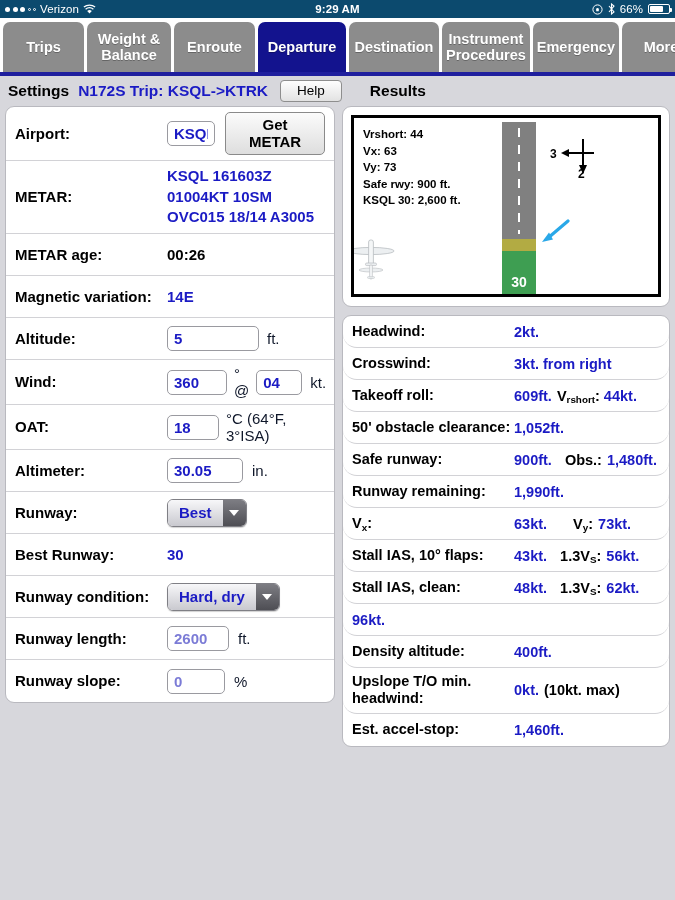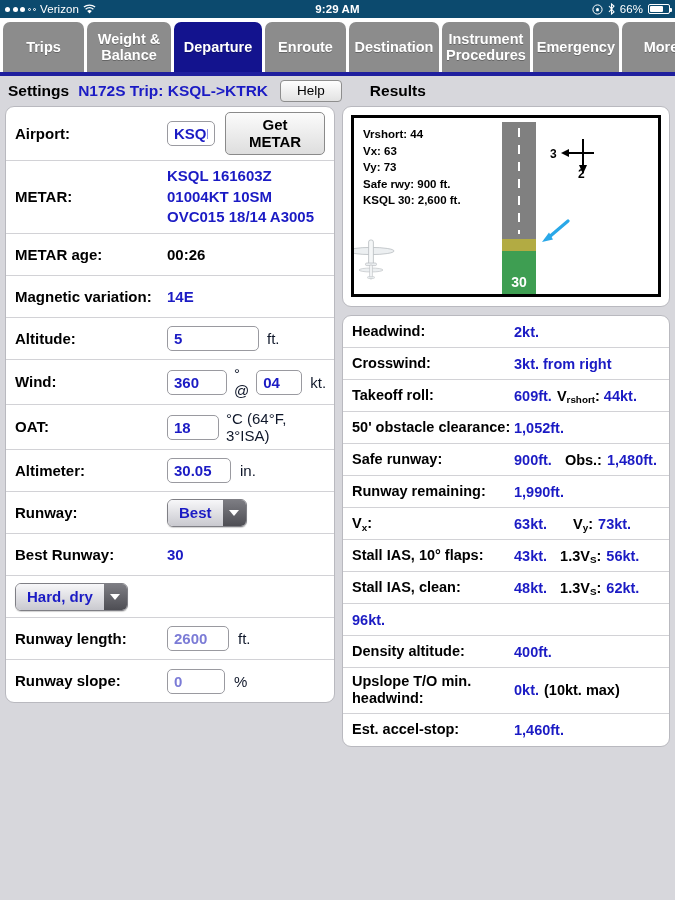--- a/index.html
+++ b/index.html
@@ -130,21 +130,21 @@
     border: 1px solid #9a9aa0; border-radius: 5px;
     padding: 3px 6px;
     height: 25px; line-height: 18px;
     outline: none;
   }
   .inp.w-airport { width: 48px; text-align: center; }
   .inp.w-alt  { width: 92px; }
   .inp.w-wdir { width: 60px; }
   .inp.w-wspd { width: 46px; }
   .inp.w-oat  { width: 52px; }
-  .inp.w-altim{ width: 64px; }
+  .inp.w-altim{ width: 76px; }
   .inp.w-len  { width: 62px; }
   .inp.w-slope{ width: 58px; }
   .inp.dim { color: #7b7bd6; }
 
   .btn-metar {
     margin-left: 10px;
     font-size: 15px; font-weight: bold; color: #000;
     background: linear-gradient(#fbfbfb,#dedede);
     border: 1px solid #8a8a8a; border-radius: 5px;
     padding: 3px 9px 4px; cursor: pointer;
@@ -200,21 +200,21 @@
   .plane2 { position: absolute; left: 4px; top: 146px; width: 26px; height: 16px; }
   .cyan-arrow { position: absolute; left: 186px; top: 100px; width: 30px; height: 26px; }
   .windx {
     position: absolute; left: 196px; top: 16px; width: 58px; height: 48px;
     font-size: 12px; font-weight: bold; color: #000;
   }
   .wx-3 { position: absolute; left: 0; top: 13px; }
   .wx-2 { position: absolute; left: 28px; top: 33px; }
 
   
-  .rrow { display: flex; align-items: center; min-height: 32px; padding: 5px 9px; border-bottom: 1px solid #d2d2d6; }
+  .rrow { display: flex; align-items: center; min-height: 32px; padding: 5px 9px; border-bottom: 1px solid #d2d2d6; border-radius: 14px; }
   .rrow:last-child { border-bottom: none; }
   .rlbl { font-size: 14.5px; font-weight: bold; color: #000; flex: 0 0 auto; width: 162px; line-height: 1.2; }
   .rval { font-size: 14.5px; font-weight: bold; color: #1b1bc4; display: flex; align-items: baseline; }
   .rval .sep { display: inline-block; width: 13px; }
   sub { font-size: 0.68em; vertical-align: baseline; position: relative; bottom: -0.28em; }
 </style>
 </head>
 <body>
 
 <div id="app">
@@ -247,22 +247,22 @@
       <span>66%</span>
       <span class="batt-shell">
           <span class="batt-fill"></span>
         </span>
     </div>
   </div>
 
   <div class="tabbar">
     <div class="tab w-trips">Trips</div>
     <div class="tab w-wb">Weight &amp; Balance</div>
+    <div class="tab w-enr">Enroute</div>
     <div class="tab active w-dep">Departure</div>
-    <div class="tab w-enr">Enroute</div>
     <div class="tab w-dest">Destination</div>
     <div class="tab w-ip">Instrument Procedures</div>
     <div class="tab w-em">Emergency</div>
     <div class="tab w-more">More</div>
   </div>
 
   <div class="headerrow">
     <span class="hdr-settings">Settings</span>
     <span class="hdr-trip">N172S Trip: KSQL-&gt;KTRK</span>
     <button class="btn-help">Help</button>
@@ -330,20 +330,21 @@
               </span>
           </div>
         </div>
 
         <div class="row">
           <span class="lbl">Best Runway:</span>
           <span class="val">30</span>
         </div>
 
         <div class="row">
+          <span class="lbl">Runway condition:</span>
           <div class="dropdown">
             <span class="dd-text">Hard, dry</span>
             <span class="dd-arrow">
                 <i></i>
               </span>
           </div>
         </div>
 
         <div class="row">
           <span class="lbl">Runway length:</span>

